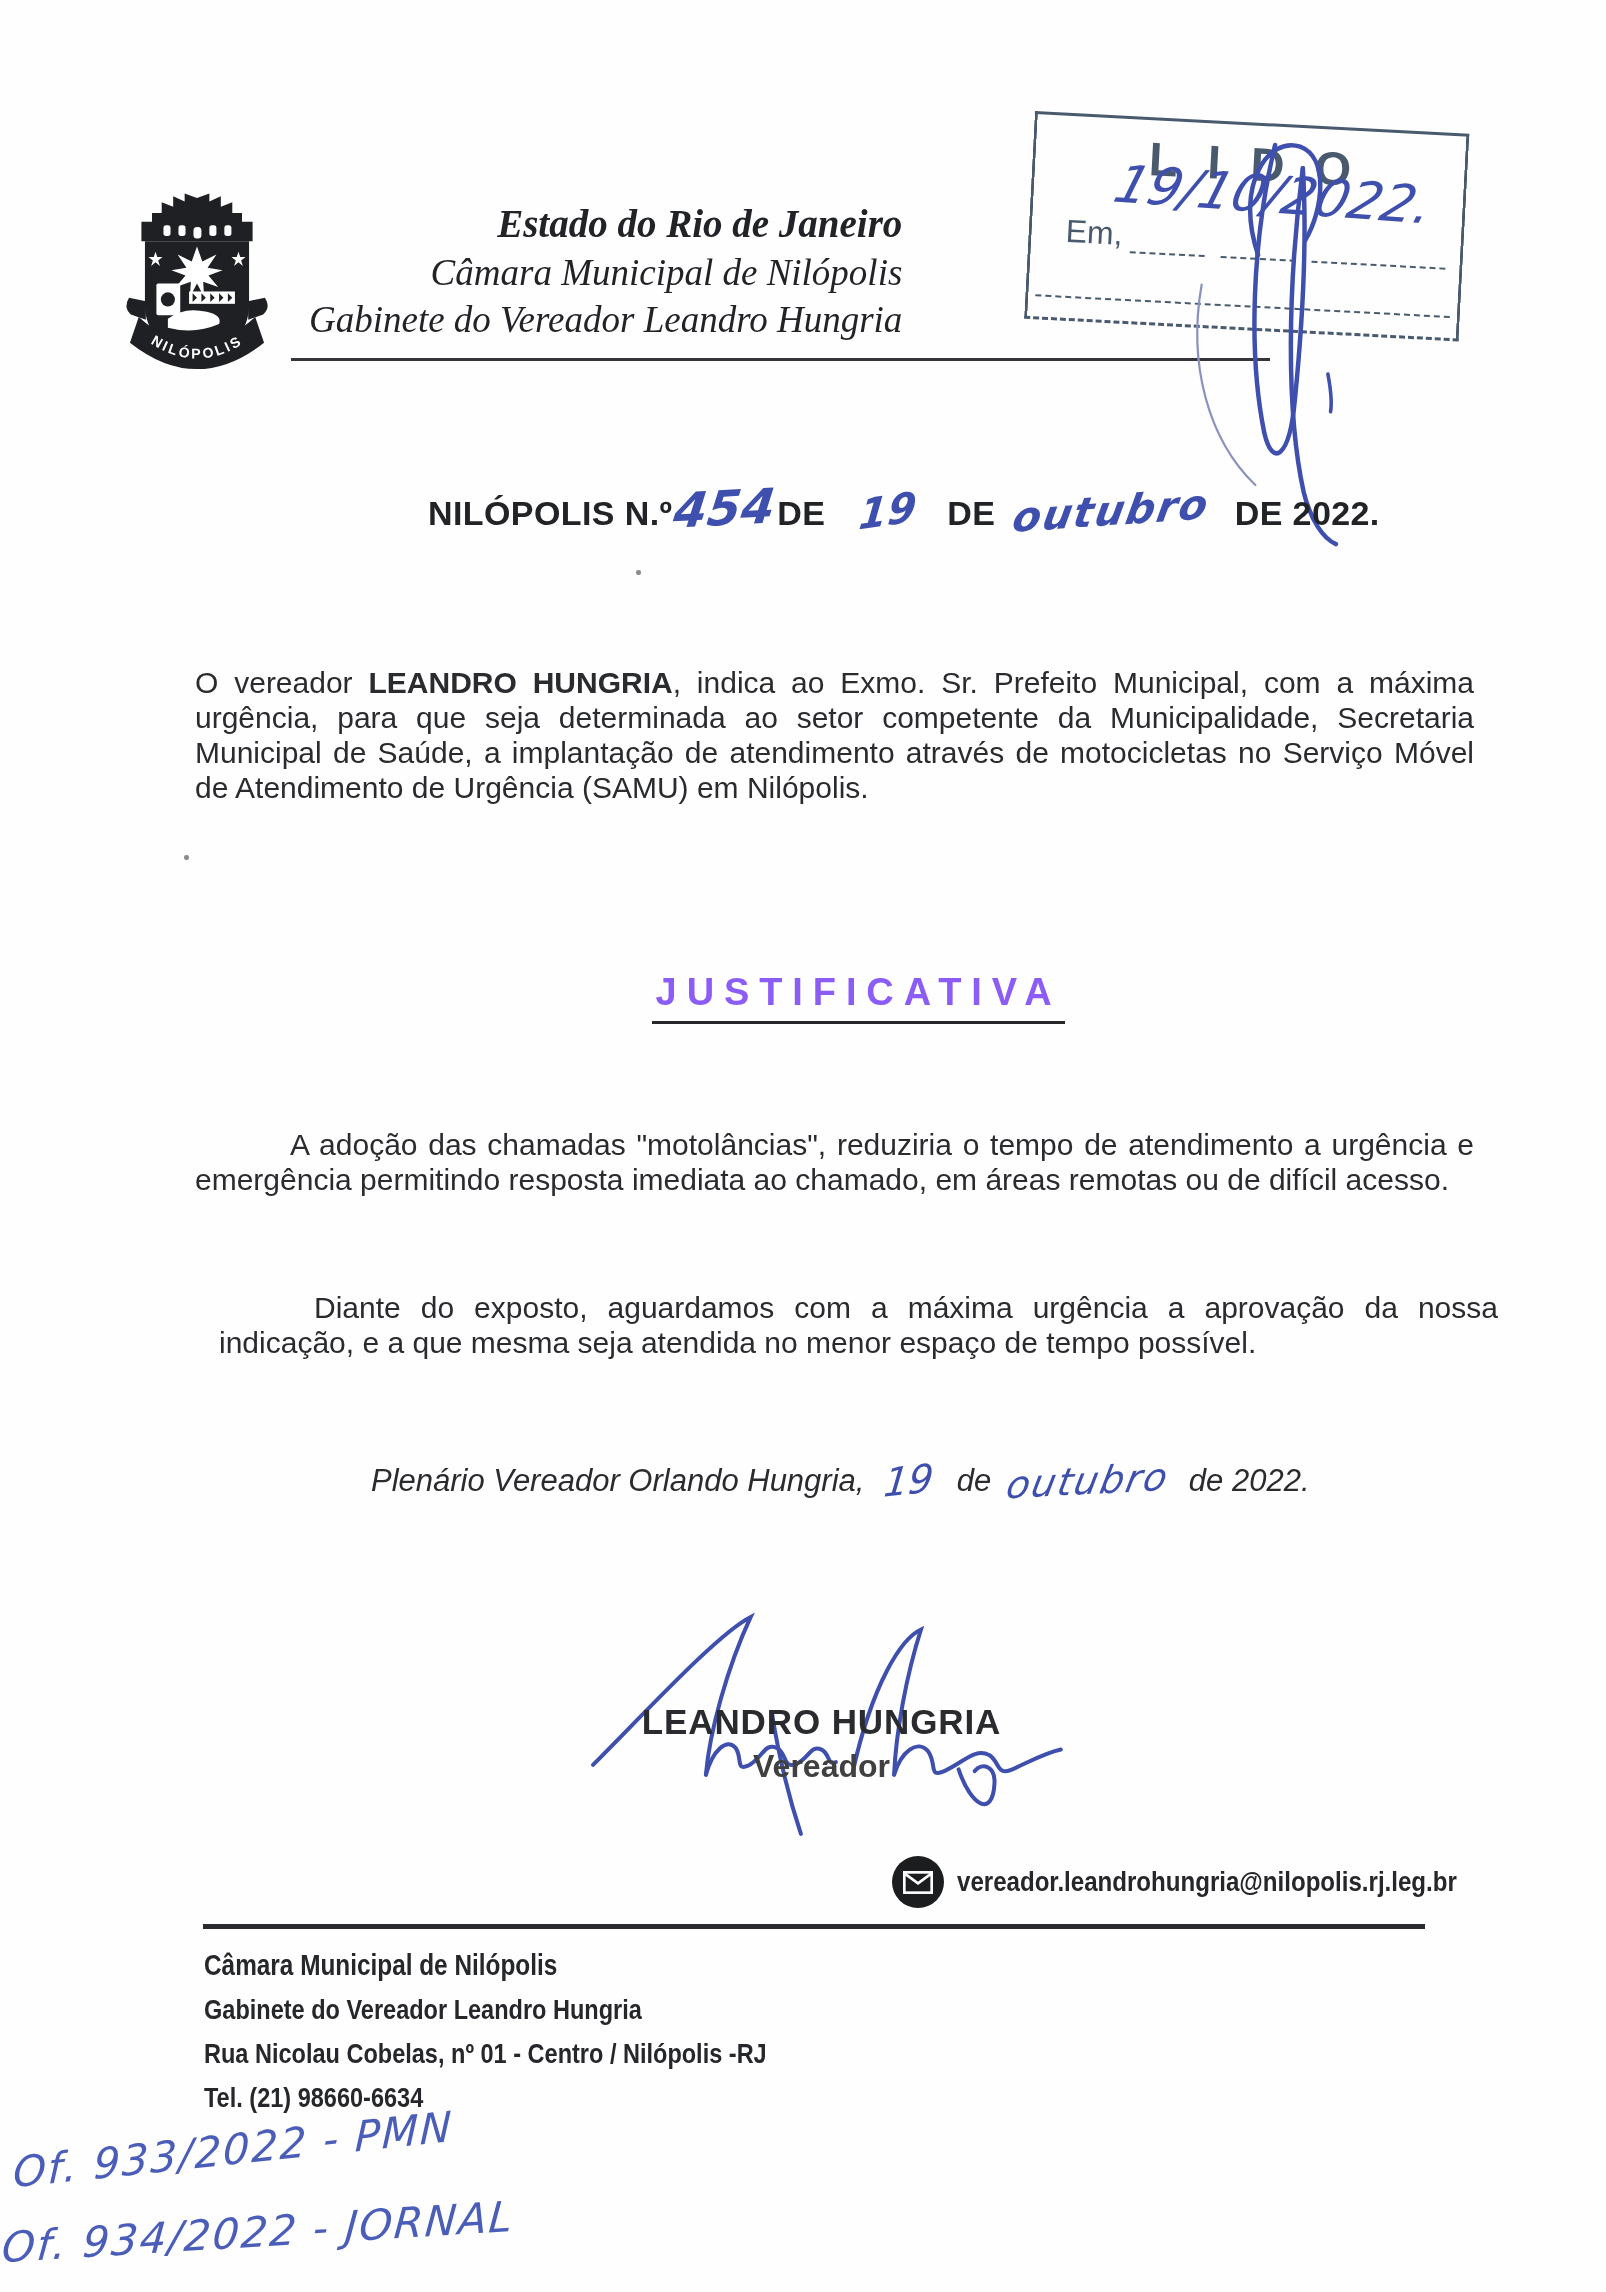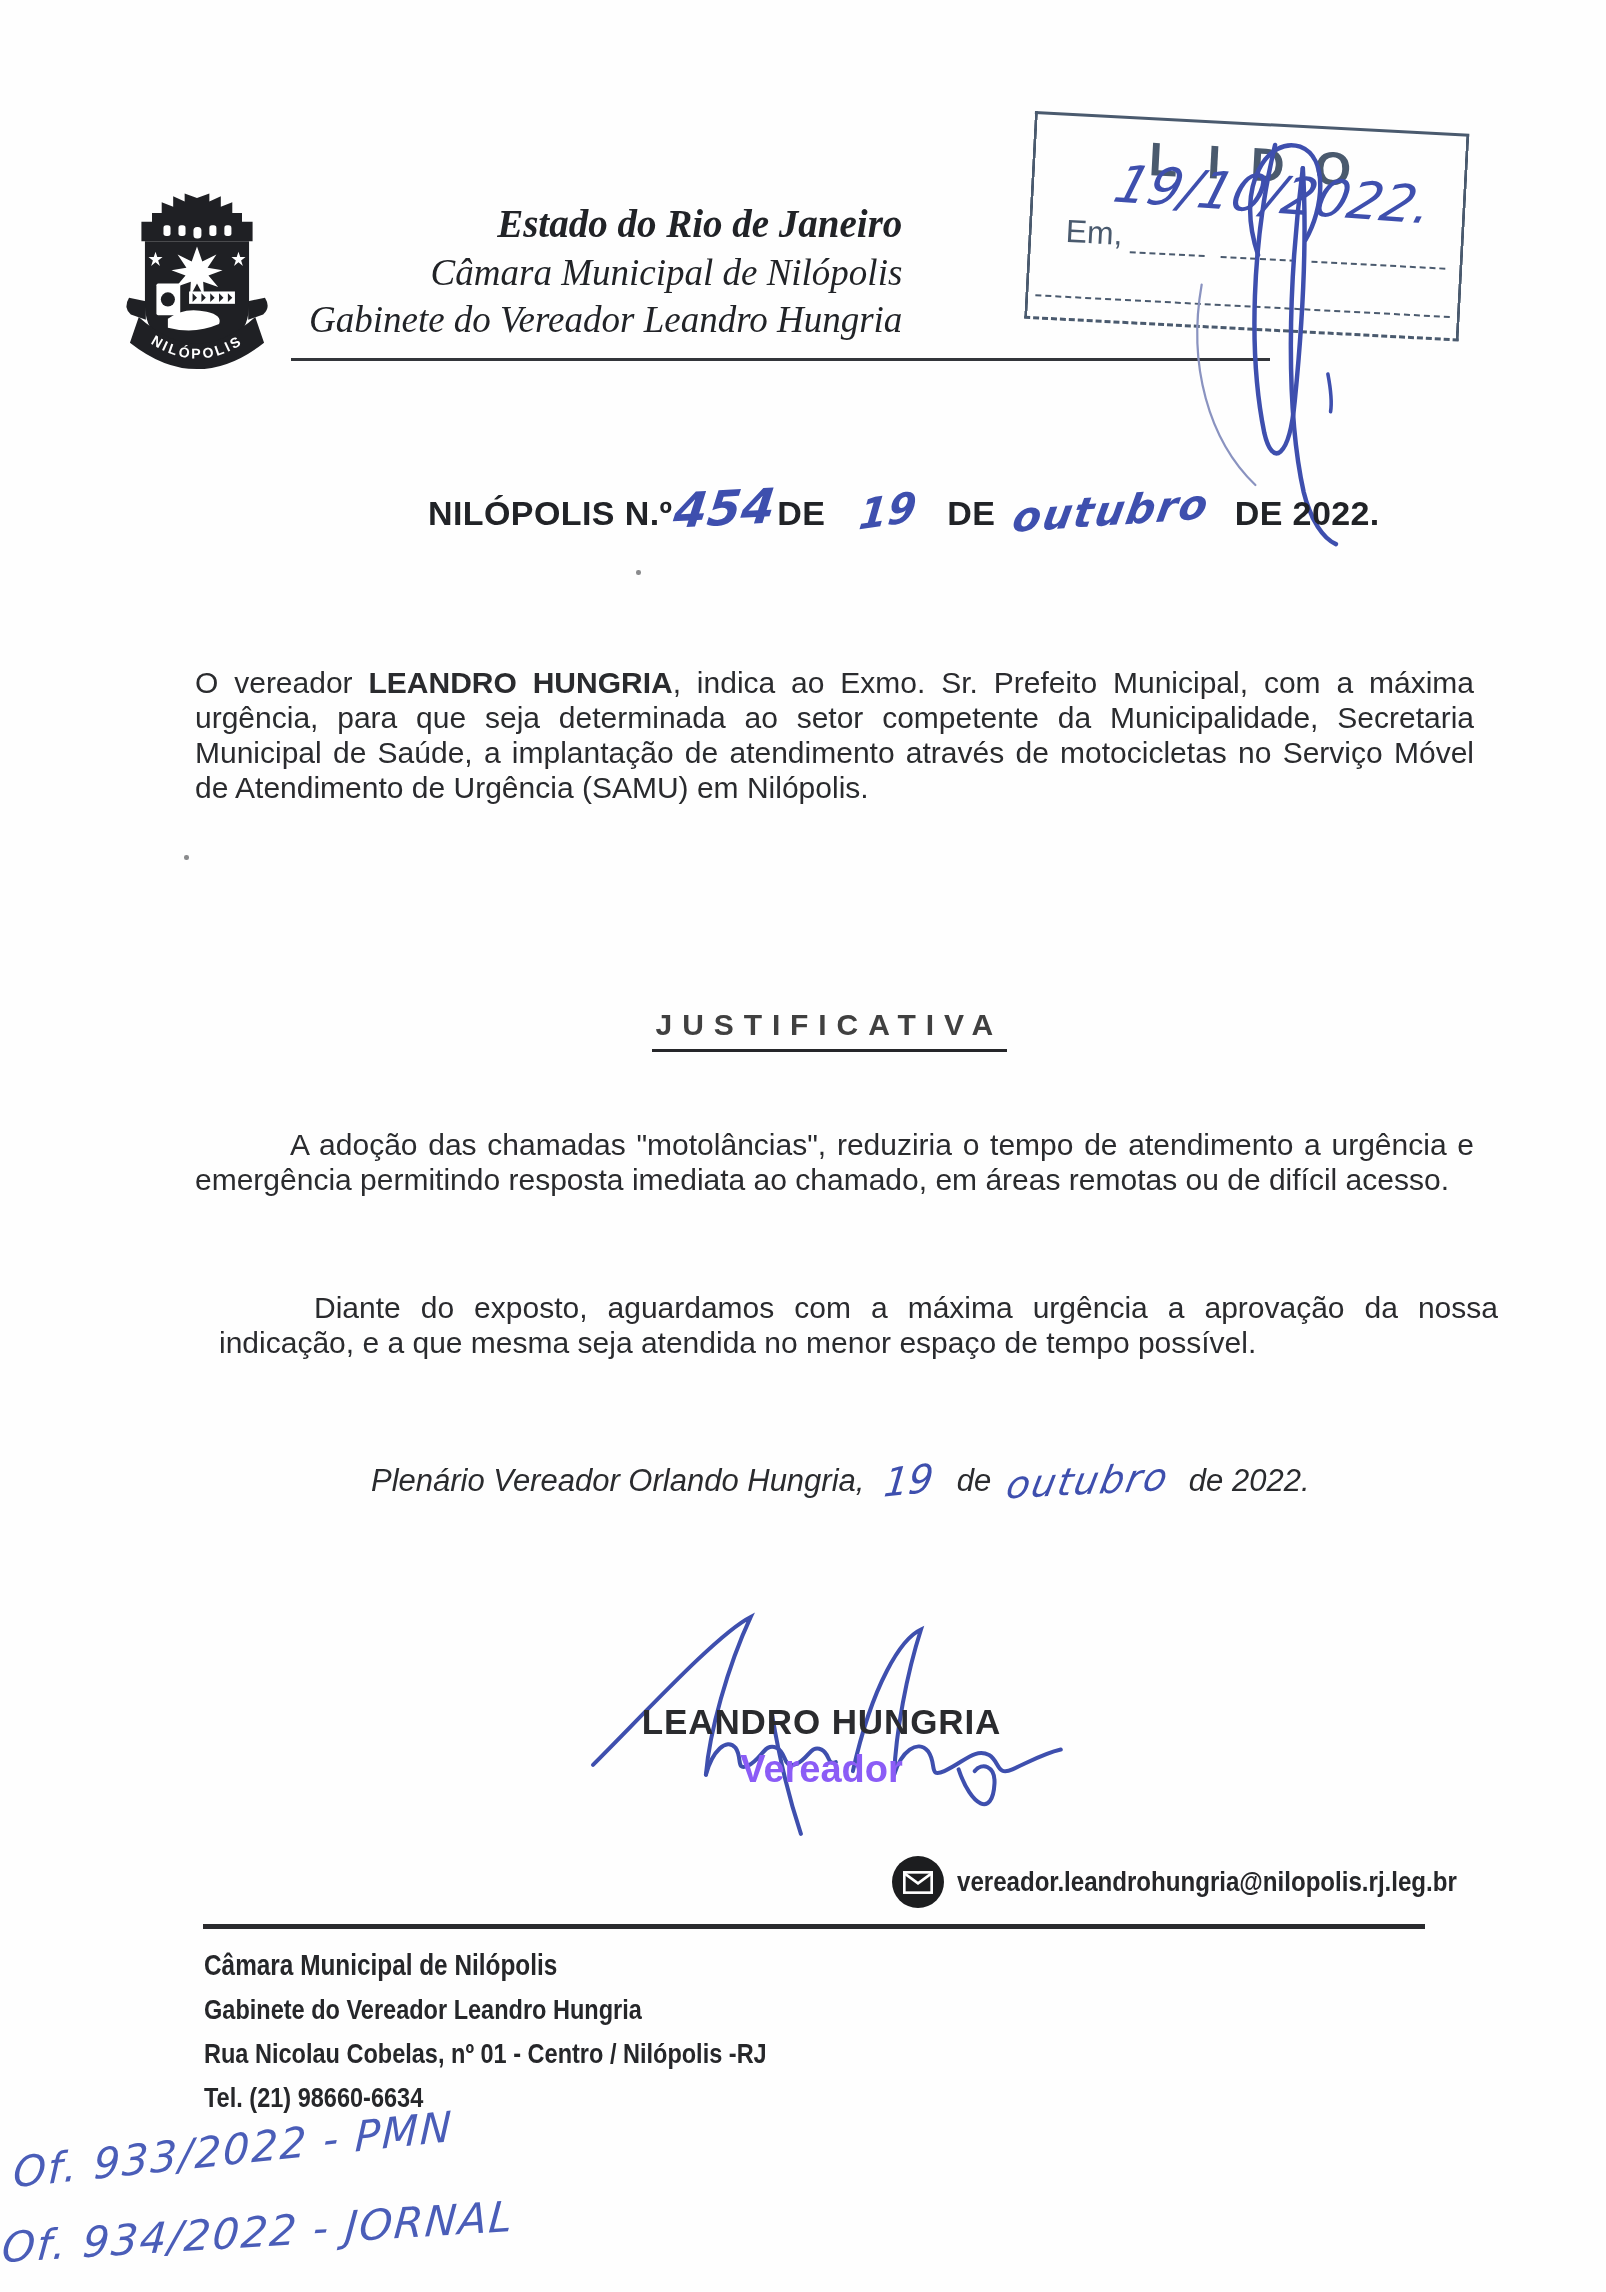--- a/index.html
+++ b/index.html
@@ -55,36 +55,36 @@
   .doc-title .hw-month{font-size:41px;transform:rotate(-4deg) skewX(-14deg);margin:0 25px 0 18px;letter-spacing:1.8px;}
   
   .para{
     position:absolute;left:195px;width:1279px;
     font-size:30px;line-height:35px;text-align:justify;color:#2a2b2e;
   }
   .p-main{top:665px;}
   .p-just1{top:1127px;text-indent:95px;}
   .p-just2{top:1290px;text-indent:95px;margin-left:24px;}
   .just-heading{
-    position:absolute;left:652px;top:1008px;
-    font-size:30px;font-weight:bold;letter-spacing:9.9px;
-    padding:0 3.6px 7.2px 3.6px;border-bottom:3.6px solid #26272a;color:#404040;
+    position:absolute;left:652px;top:971px;
+    font-size:38px;font-weight:bold;letter-spacing:9.9px;
+    padding:0 3.6px 7.2px 3.6px;border-bottom:3.6px solid #26272a;color:#8b5cf6;
   }
   .dateline{
     position:absolute;left:371px;top:1458px;
     display:flex;align-items:center;white-space:nowrap;
     font-size:31px;font-style:italic;color:#2a2b2e;
   }
   .dateline .hw-day{font-size:39px;transform:rotate(-6deg) skewX(-12deg);margin:0 23px 0 19.7px;}
   .dateline .hw-month{font-size:38px;transform:rotate(-3deg) skewX(-14deg);margin:0 19.7px 0 16px;letter-spacing:1.8px;}
   
   .sig-svg{position:absolute;left:584px;top:1608px;}
   .sig-block{position:absolute;left:584px;top:1702px;width:475px;text-align:center;}
   .sig-name{font-size:35px;font-weight:bold;letter-spacing:0.9px;color:#2a2b2e;}
-  .sig-role{font-size:38px;font-weight:bold;margin-top:6.3px;color:#8b5cf6;}
+  .sig-role{font-size:32px;font-weight:bold;margin-top:6.3px;color:#404040;}
   
   .footer-rule{position:absolute;left:203px;top:1924px;width:1222px;height:4.5px;background:#2a2b2e;}
   .footer-left{position:absolute;left:204px;top:1945px;line-height:40px;}
   .footer-left .fl{display:inline-block;transform:scaleX(.84);transform-origin:left;font-size:28px;font-weight:bold;color:#26272a;white-space:nowrap;}
   .footer-left .fl1{font-size:29px;}
   .footer-email{position:absolute;left:892px;top:1856px;display:flex;align-items:center;}
   .mail-badge{width:52px;height:52px;border-radius:50%;background:#1c1d1f;display:flex;align-items:center;justify-content:center;flex:0 0 auto;}
   .footer-email .addr{display:inline-block;margin-left:12.5px;transform:scaleX(.86);transform-origin:left;font-size:28px;font-weight:bold;color:#26272a;white-space:nowrap;}
   
   .note{position:absolute;font-family:"DejaVu Sans",sans-serif;font-style:italic;color:var(--pen-light);font-size:42px;letter-spacing:1.8px;white-space:nowrap;}

